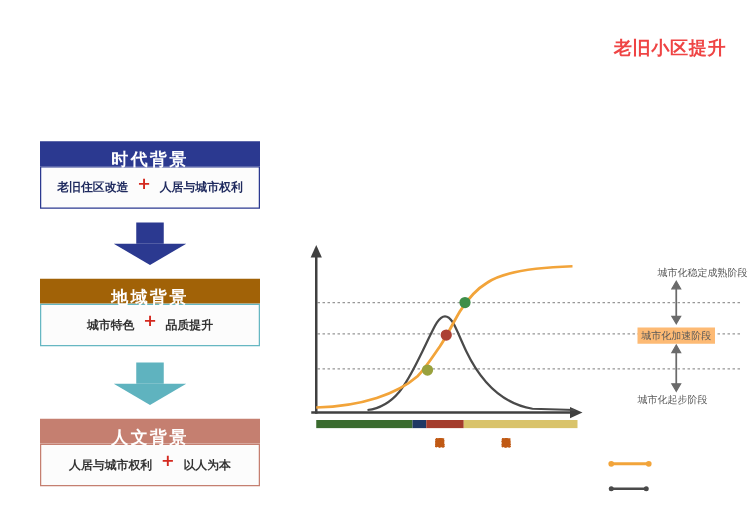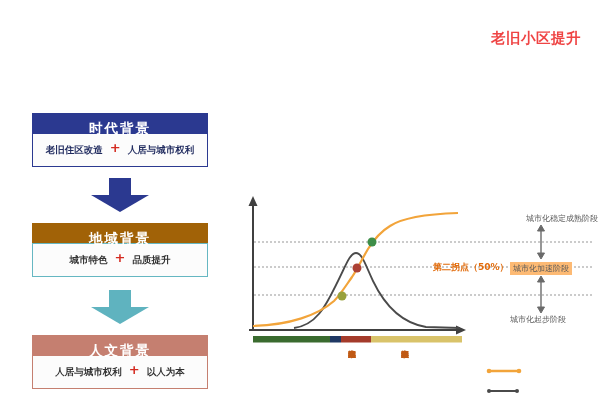--- a/index.html
+++ b/index.html
@@ -127,18 +127,17 @@
       <line x1="489" y1="391" x2="517" y2="391" stroke-width="2" stroke="#4A4A4A"></line>
       <circle cx="489" cy="391" r="2" fill="#4A4A4A"></circle>
       <circle cx="517" cy="391" r="2" fill="#4A4A4A"></circle>
     </g>
   </svg>
 
   <div class="stage top">城市化稳定成熟阶段</div>
   <div class="stage mid">城市化加速阶段</div>
   <div class="stage bot">城市化起步阶段</div>
 
-  <div class="annotation">第二拐点（50%）</div>
 
   <div class="vlabel v1">老旧小区集中建成期</div>
   <div class="vlabel v2">老旧小区集中改造期</div>
 
 </div>
 
 </body></html>

